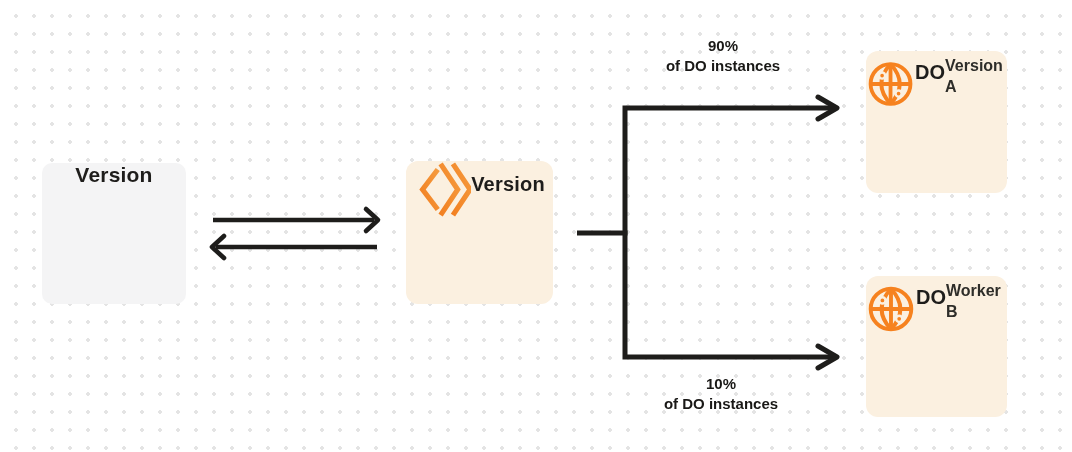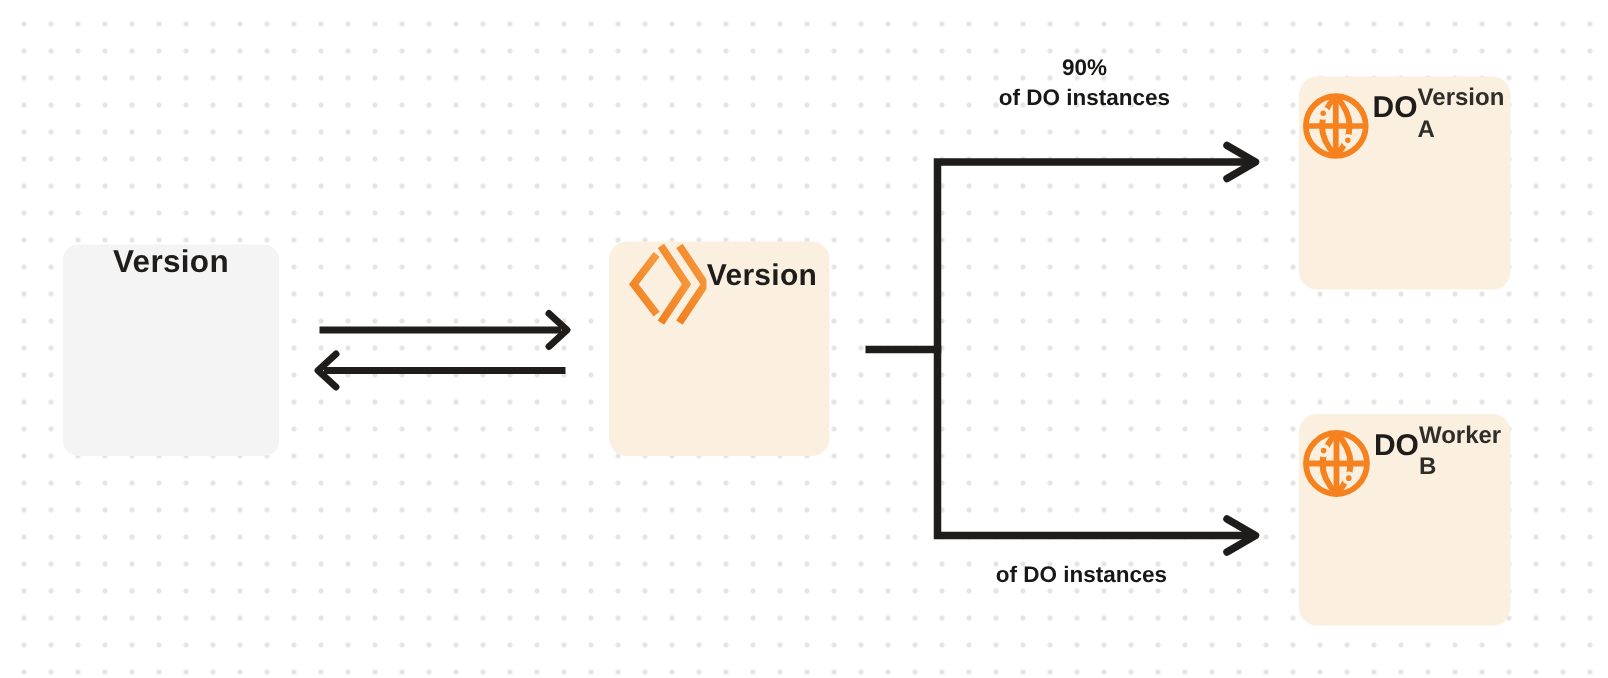--- a/index.html
+++ b/index.html
@@ -135,16 +135,17 @@
     </svg>
     <span class="do-title">DO</span>
     <span class="do-subtitle">Worker B</span>
   </div>
 
   <div class="edge-label edge-label-top">
     <div>90%</div>
     <div>of DO instances</div>
   </div>
   <div class="edge-label edge-label-bottom">
+    <div>10%</div>
     <div>of DO instances</div>
   </div>
 
 </div>
 
 </body></html>

